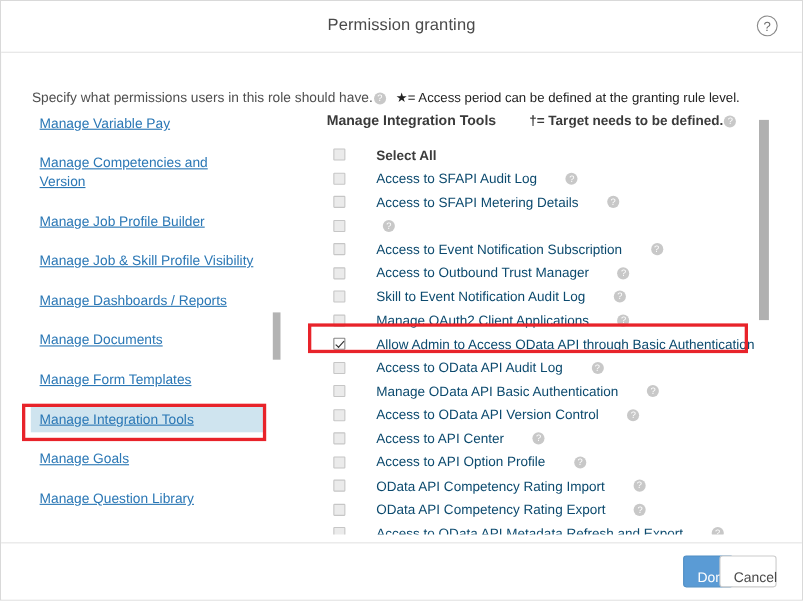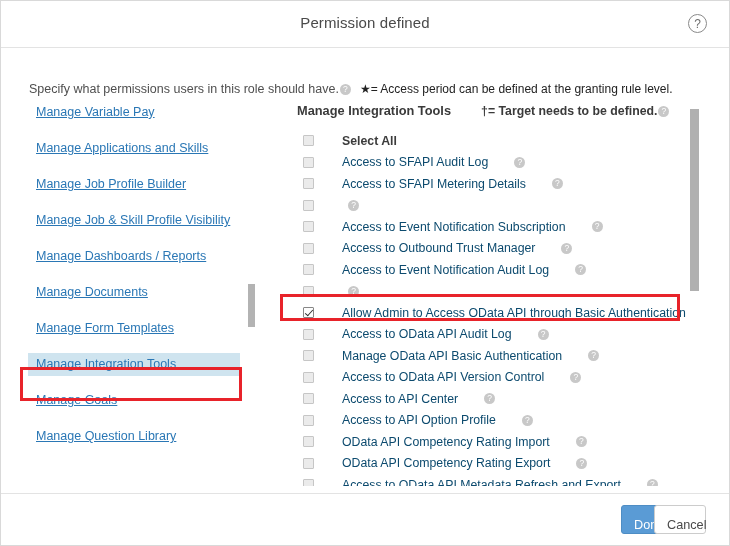--- a/index.html
+++ b/index.html
@@ -269,32 +269,32 @@
     border: 1px solid #cccccc;
     color: #4a4a4a;
   }
 </style>
 </head>
 <body>
 
 <div class="dialog">
 
   <div class="titlebar">
-    <div class="title-text">Permission defined</div>
+    <div class="title-text">Permission granting</div>
     <div class="help-circle">?</div>
   </div>
 
   <div class="subtitle">
     <span>Specify what permissions users in this role should have.</span><span class="info-dot">?</span><span class="star">★= Access period can be defined at the granting rule level.</span>
   </div>
 
   <div class="sidebar">
     <div id="sidebar-list">
         <a class="side-link">Manage Variable Pay</a>
-        <a class="side-link spaced">Manage Applications and Skills</a>
+        <a class="side-link spaced">Manage Competencies and Version</a>
         <a class="side-link spaced">Manage Job Profile Builder</a>
         <a class="side-link spaced">Manage Job &amp; Skill Profile Visibility</a>
         <a class="side-link spaced">Manage Dashboards / Reports</a>
         <a class="side-link spaced">Manage Documents</a>
         <a class="side-link spaced">Manage Form Templates</a>
         <a class="side-link selected spaced">Manage Integration Tools</a>
         <a class="side-link spaced">Manage Goals</a>
         <a class="side-link spaced">Manage Question Library</a>
       </div>
   </div>
@@ -329,25 +329,26 @@
           <span class="perm-label">Access to Event Notification Subscription</span>
           <span class="info-dot" style="margin-left: 6px;">?</span>
         </div>
         <div class="perm-row">
           <span class="cbox"></span>
           <span class="perm-label">Access to Outbound Trust Manager</span>
           <span class="info-dot" style="margin-left: 6px;">?</span>
         </div>
         <div class="perm-row">
           <span class="cbox"></span>
-          <span class="perm-label">Access to Event Notification Audit Log</span>
-          <span class="info-dot" style="margin-left: 6px;">?</span>
-        </div>
-        <div class="perm-row">
-          <span class="cbox"></span>
+          <span class="perm-label">Skill to Event Notification Audit Log</span>
+          <span class="info-dot" style="margin-left: 6px;">?</span>
+        </div>
+        <div class="perm-row">
+          <span class="cbox"></span>
+          <span class="perm-label">Manage OAuth2 Client Applications</span>
           <span class="info-dot" style="margin-left: 6px;">?</span>
         </div>
         <div class="perm-row">
           <span class="cbox checked"></span>
           <span class="perm-label">Allow Admin to Access OData API through Basic Authentication</span>
           <span class="info-dot" style="margin-left: 6px;">?</span>
         </div>
         <div class="perm-row">
           <span class="cbox"></span>
           <span class="perm-label">Access to OData API Audit Log</span>

